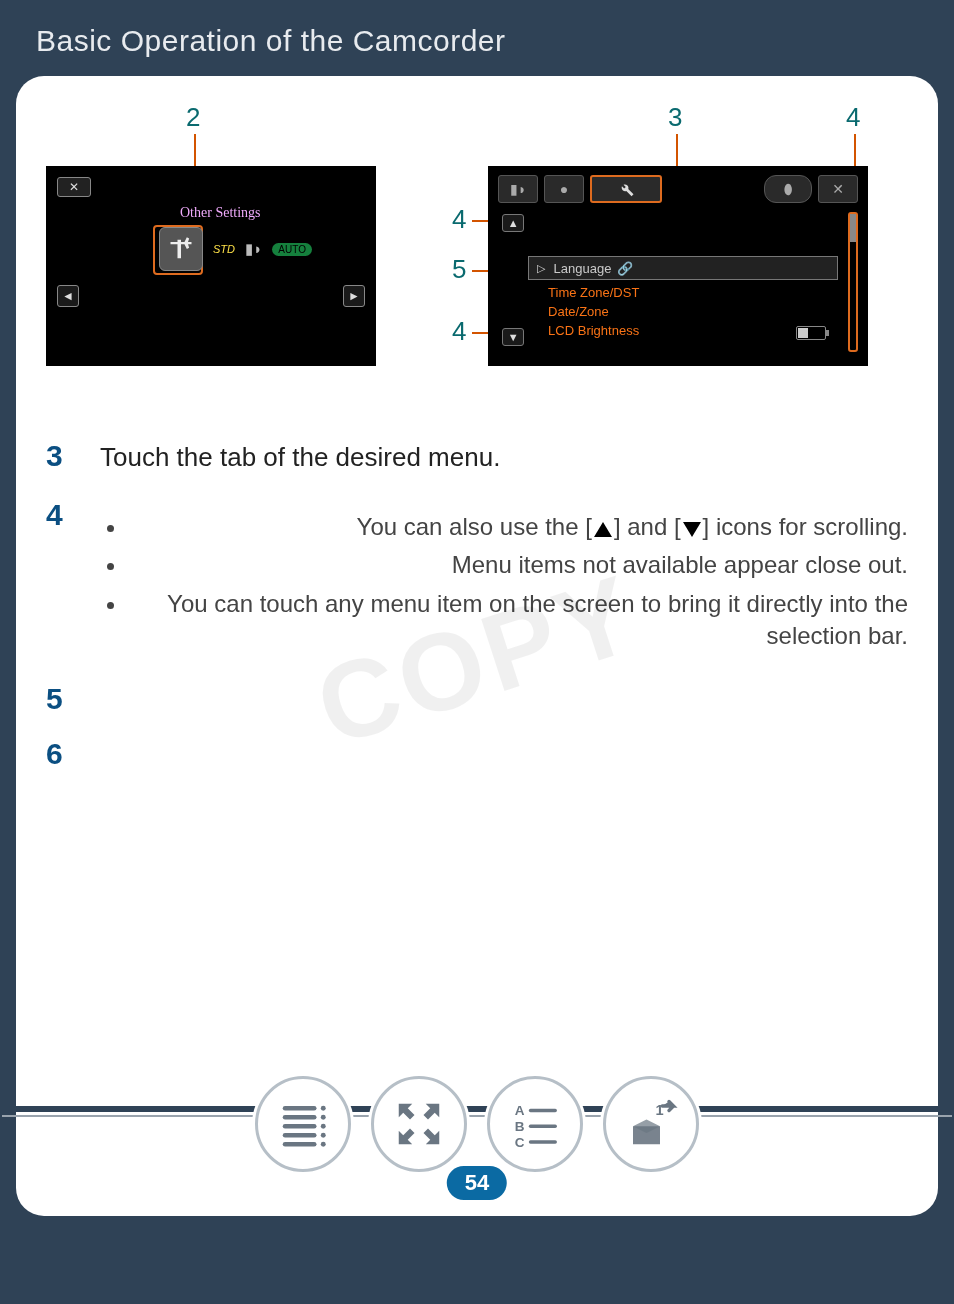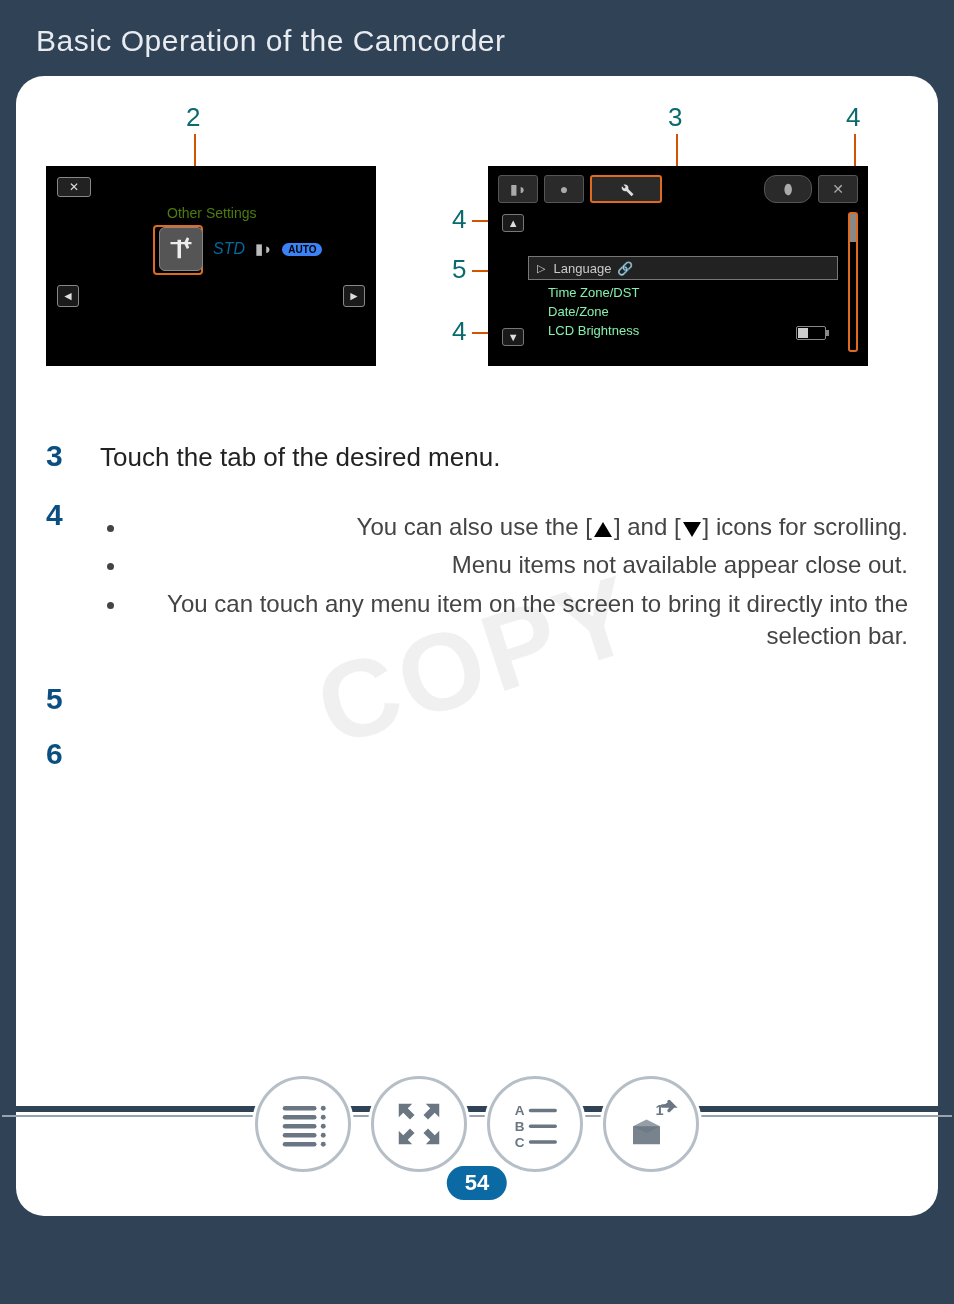--- a/index.html
+++ b/index.html
@@ -26,48 +26,48 @@
   .lcd {
     width: 330px; height: 200px; background: #000; color: #c9c9c9;
     position: relative; margin-top: 60px; border: 1px solid #000;
     font-size: 14px;
   }
   .lcd .close-btn {
     position:absolute; top:10px; left:10px; width:34px; height:20px;
     border:1px solid #888; border-radius:3px; background:#222;
     display:flex; align-items:center; justify-content:center; font-size:12px; color:#ddd;
   }
-  .lcd .title1 { position:absolute; top:38px; left:120px; font-size:14px; color:#4d7c0f; }
+  .lcd .title1 { position:absolute; top:38px; left:133px; font-size:14px; color:#f0abfc;font-family:Liberation Serif, serif; }
   .lcd .iconrow { position:absolute; top:60px; left:112px; display:flex; gap:10px; align-items:center; }
   .tools-tile { width:44px; height:44px; background:#555; border-radius:6px; display:flex; align-items:center; justify-content:center; color:#fff; font-size:11px; border:1px solid #888;}
   .tools-tile svg { width:28px; height:28px; }
-  .std { font-style:italic; font-size:16px; color:#0369a1; }
+  .std { font-style:italic; font-size:11px; color:#fde047; }
   .cam-ico { font-size:15px; color:#bbb; }
-  .auto-pill { background:#3b82f6; color:#000; border-radius:10px; padding:1px 6px; font-size:10px; font-weight:bold;}
+  .auto-pill { background:#15803d; color:#000; border-radius:10px; padding:1px 6px; font-size:10px; font-weight:normal;}
   .lcd .desc { position:absolute; top:120px; left:60px; right:60px; text-align:center; font-size:13px; line-height:1.25; color:#ccc; }
   .lcd .navL, .lcd .navR {
     position:absolute; top:118px; width:22px; height:22px; border:1px solid #888; background:#1a1a1a;
     display:flex; align-items:center; justify-content:center; font-size:12px; color:#ddd; border-radius:3px;
   }
   .lcd .navL { left:10px; } .lcd .navR { right:10px; }
   .orange-box-sm { position:absolute; border:2px solid #de6b1f; border-radius:4px; }
 
   
   .lcd2 { width: 380px; height: 200px; background:#000; color:#c9c9c9; position:relative; margin-top:60px; font-size:14px; }
   .tabbar { position:absolute; top:6px; left:10px; right:10px; height:34px; display:flex; gap:6px; align-items:center; }
   .tab { height:28px; background:#2a2a2a; border:1px solid #555; border-radius:3px; display:flex; align-items:center; justify-content:center; color:#aaa; }
   .tab.w1{width:40px;} .tab.w2{width:40px;} .tab.wr{width:72px; border:2px solid #de6b1f;} .tab.sp{flex:1; background:transparent; border:none;} .tab.pill{width:48px; border-radius:12px;} .tab.x{width:40px;}
   .scroll-up, .scroll-dn {
     position:absolute; left:14px; width:22px; height:18px; border:1px solid #777; background:#1a1a1a;
     display:flex; align-items:center; justify-content:center; font-size:11px; color:#ddd; border-radius:3px;
   }
   .scroll-up{ top:48px; } .scroll-dn{ top:162px; }
   .sel-row { position:absolute; top:90px; left:40px; right:30px; height:24px; border:1px solid #777; background:#222; display:flex; align-items:center; padding:0 8px; font-size:13px; }
   .sel-row .tri { margin-right:8px; color:#ddd; font-size:11px;}
-  .list { position:absolute; top:118px; left:60px; font-size:13px; line-height:1.45; color:#86efac;}
+  .list { position:absolute; top:118px; left:60px; font-size:13px; line-height:1.45; color:#f97316;}
   .scrollbar-box { position:absolute; top:46px; right:10px; width:10px; height:140px; border:2px solid #de6b1f; border-radius:3px; }
   .scrollbar-thumb { position:absolute; top:0; left:0; right:0; height:28px; background:#888; }
   .batt { position:absolute; right:42px; top:160px; width:30px; height:14px; border:1px solid #888; border-radius:2px;}
   .batt::after{content:""; position:absolute; right:-4px; top:3px; width:3px; height:6px; background:#888;}
   .batt .fill{ position:absolute; left:1px; top:1px; bottom:1px; width:10px; background:#ccc;}
 
   .callout { position:absolute; color:#0a6a6f; font-size:26px; font-weight:400; }
   .leader { position:absolute; background:#d35400; }
   .leader-h { height:2px; } .leader-v { width:2px; }
 

